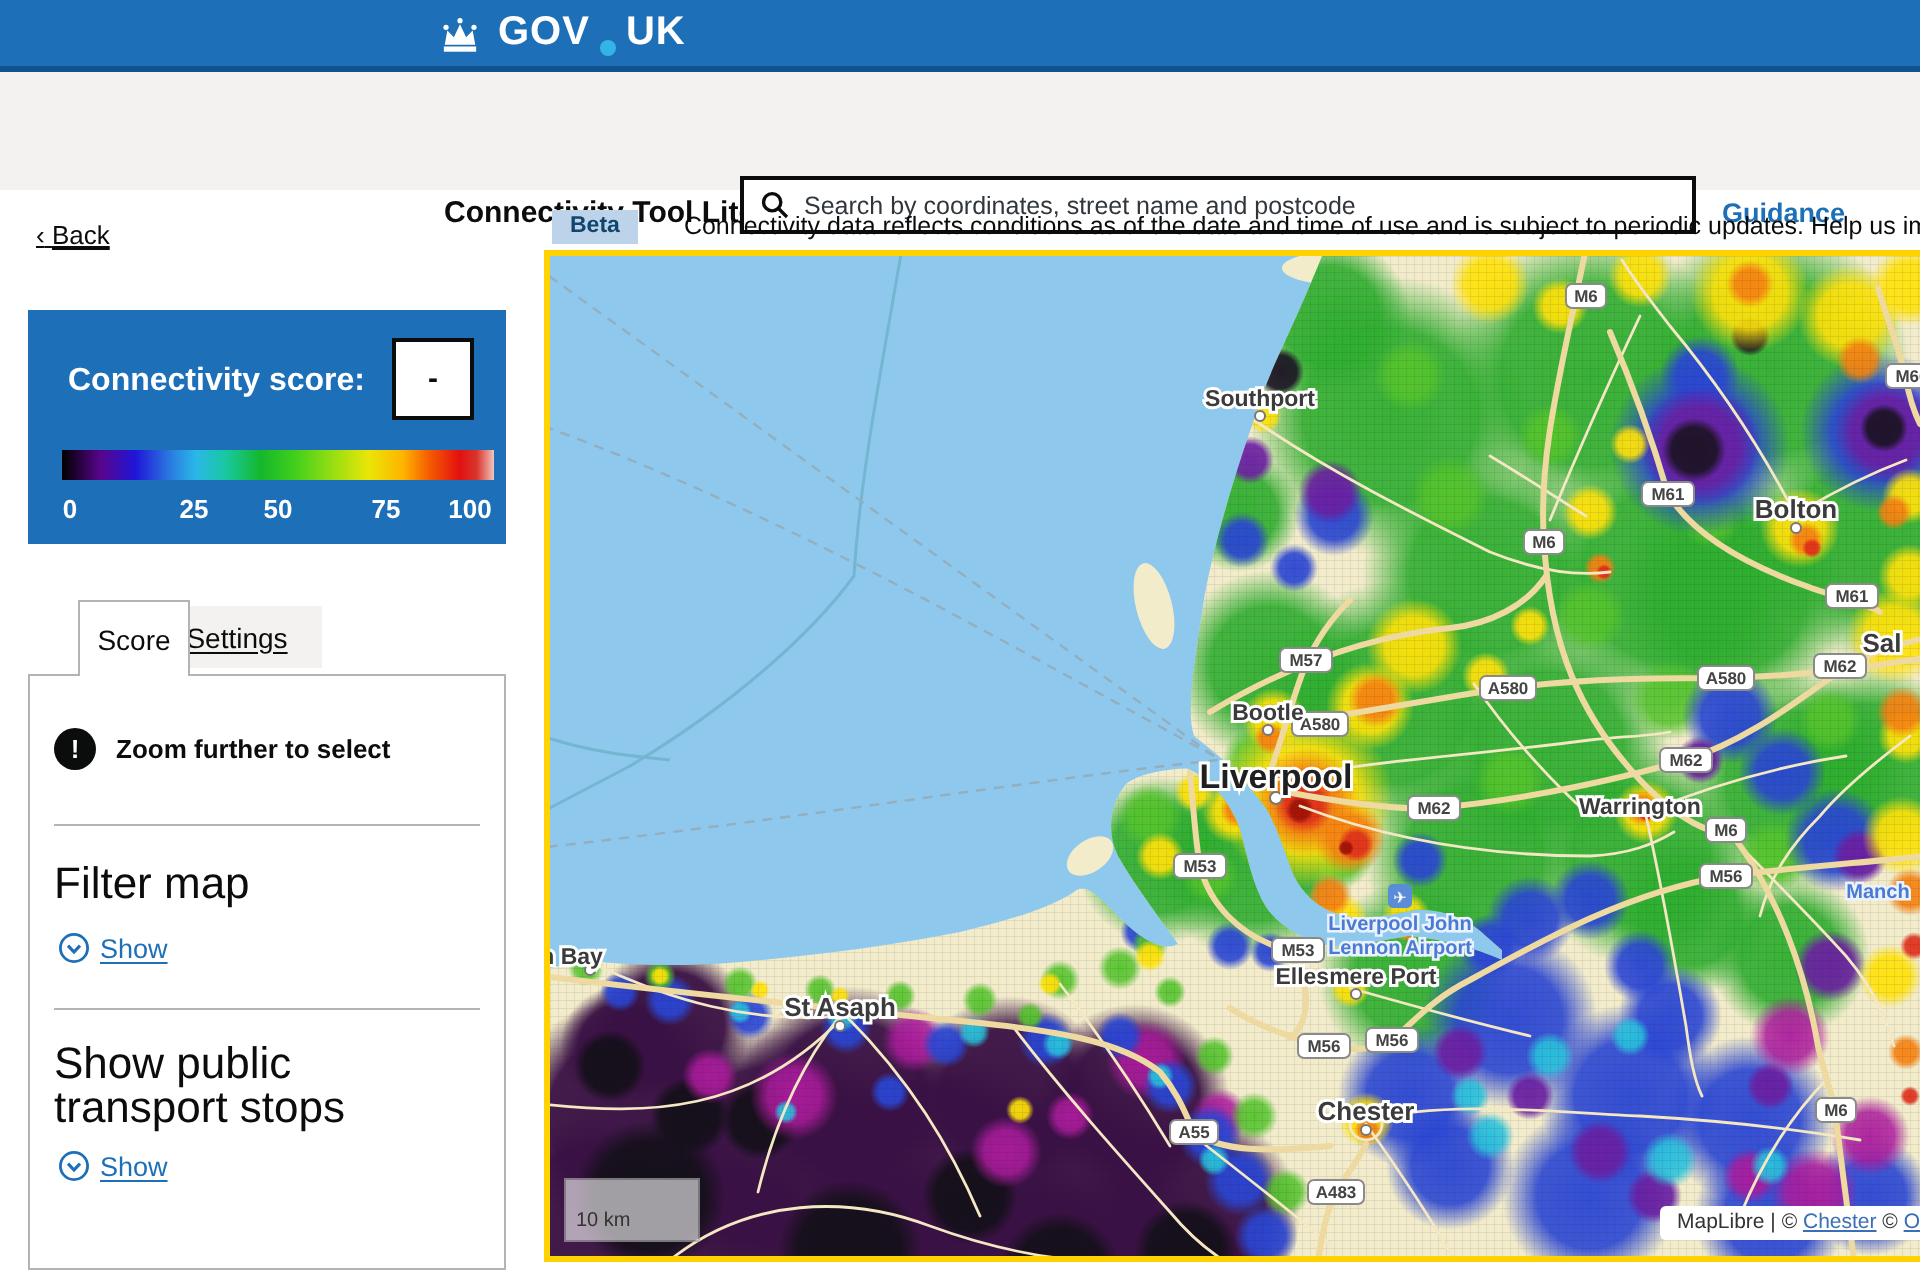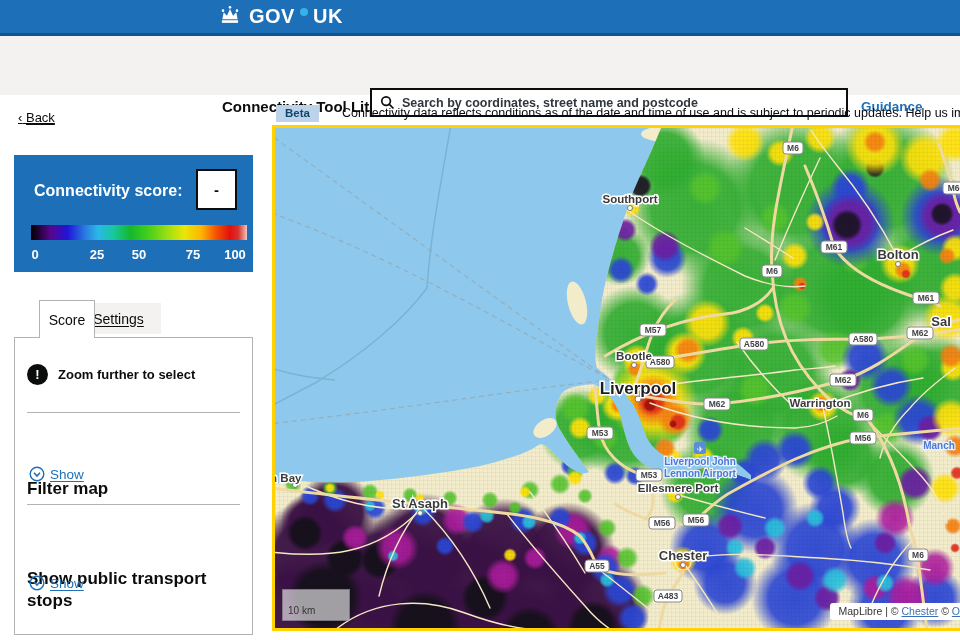--- a/index.html
+++ b/index.html
@@ -2,32 +2,32 @@
 <html><head>
 <meta charset="utf-8">
 <style>
   * { margin:0; padding:0; box-sizing:border-box; }
   html,body { width:960px; height:640px; overflow:hidden; background:#fff;
     font-family:"Liberation Sans", sans-serif; color:#0b0c0c; }
 
   
   .govuk-bar { position:absolute; left:0; top:0; width:960px; height:36px;
     background:#1d70b8; border-bottom:3px solid #11538f; }
-  .logo { position:absolute; left:218px; top:5px; display:flex; align-items:flex-start;
+  .logo { position:absolute; left:218px; top:5px; display:flex; align-items:flex-end;
     color:#fff; font-size:20px; font-weight:bold; letter-spacing:.5px; }
   .logo .dot { width:8px; height:8px; border-radius:50%; background:#35b3e7; margin:3px 5px 0 5px; }
   .logo svg { margin-right:7px; }
 
   
   .svc-header { position:absolute; left:0; top:36px; width:960px; height:59px; background:#f3f2f1; }
   .app-title { position:absolute; left:222px; top:62px; font-size:15px; font-weight:bold; }
   .search-box { position:absolute; left:370px; top:52px; width:478px; height:29px;
     background:#fff; border:2px solid #0b0c0c; display:flex; align-items:center; padding:0 8px; }
   .search-box input { border:none; outline:none; background:transparent; flex:1;
-    font-family:"Liberation Sans",sans-serif; font-size:12.5px; font-weight:bold; color:#a21caf; }
+    font-family:"Liberation Sans",sans-serif; font-size:12.5px; font-weight:normal; color:#a21caf; }
   .search-box input::placeholder { color:#30363b; opacity:1; }
   .guidance { position:absolute; left:861px; top:63px; font-size:13.5px; font-weight:bold;
     color:#1d70b8; text-decoration:none; cursor:pointer; }
 
   
   .back { position:absolute; left:18px; top:110px; font-size:13px; color:#0b0c0c; cursor:pointer;text-decoration:underline; }
   .back u { text-underline-offset:2px; }
 
   
   .score-panel { position:absolute; left:14px; top:155px; width:239px; height:117px; background:#1d70b8; }
@@ -53,21 +53,21 @@
     display:flex; align-items:center; justify-content:center; font-size:14px; z-index:2; cursor:pointer; }
   .tab-settings span { text-decoration:underline; text-underline-offset:2px; }
   .side-panel { position:absolute; left:14px; top:337px; width:239px; height:298px; background:#fff;
     border:1px solid #b1b4b6; z-index:1; }
   .alert-row { position:absolute; left:12px; top:26px; display:flex; align-items:center; gap:10px; }
   .alert-icon { width:21px; height:21px; border-radius:50%; background:#0b0c0c; color:#fff;
     display:flex; align-items:center; justify-content:center; font-size:13px; font-weight:bold; flex:none; }
   .alert-text { font-size:13px; font-weight:bold; }
   .divider { position:absolute; left:12px; width:213px; border-top:1px solid #b1b4b6; }
   .d1 { top:74px; } .d2 { top:166px; }
-  .sec-h { position:absolute; left:12px; font-size:17px; font-weight:bold; line-height:22px; width:210px;margin-top:47px; }
+  .sec-h { position:absolute; left:12px; font-size:22px; font-weight:normal; line-height:22px; width:210px; }
   .h1 { top:93px; } .h2 { top:183px; }
   .show-link { position:absolute; left:14px; display:flex; align-items:center; gap:5px;
     color:#1d70b8; font-size:13.5px; cursor:pointer; }
   .show-link u { text-underline-offset:2px; }
   .s1 { top:128px; } .s2 { top:237px; }
 
   
   .phase { position:absolute; left:276px; top:103px; width:684px; height:20px; display:flex;
     align-items:center; gap:23px; white-space:nowrap; overflow:hidden; }
   .beta-tag { background:#bcd3ea; color:#11456e; font-size:11.5px; font-weight:bold;

